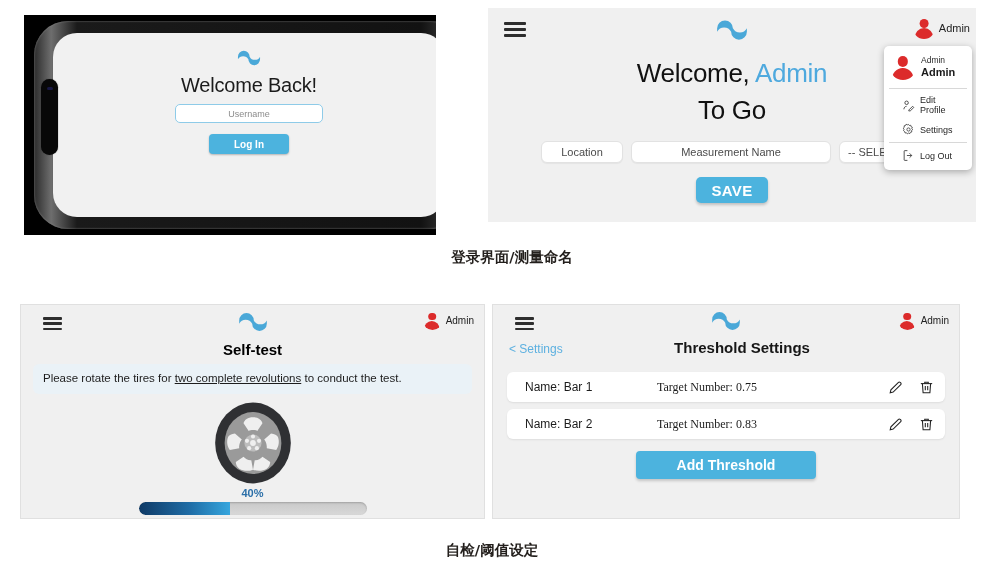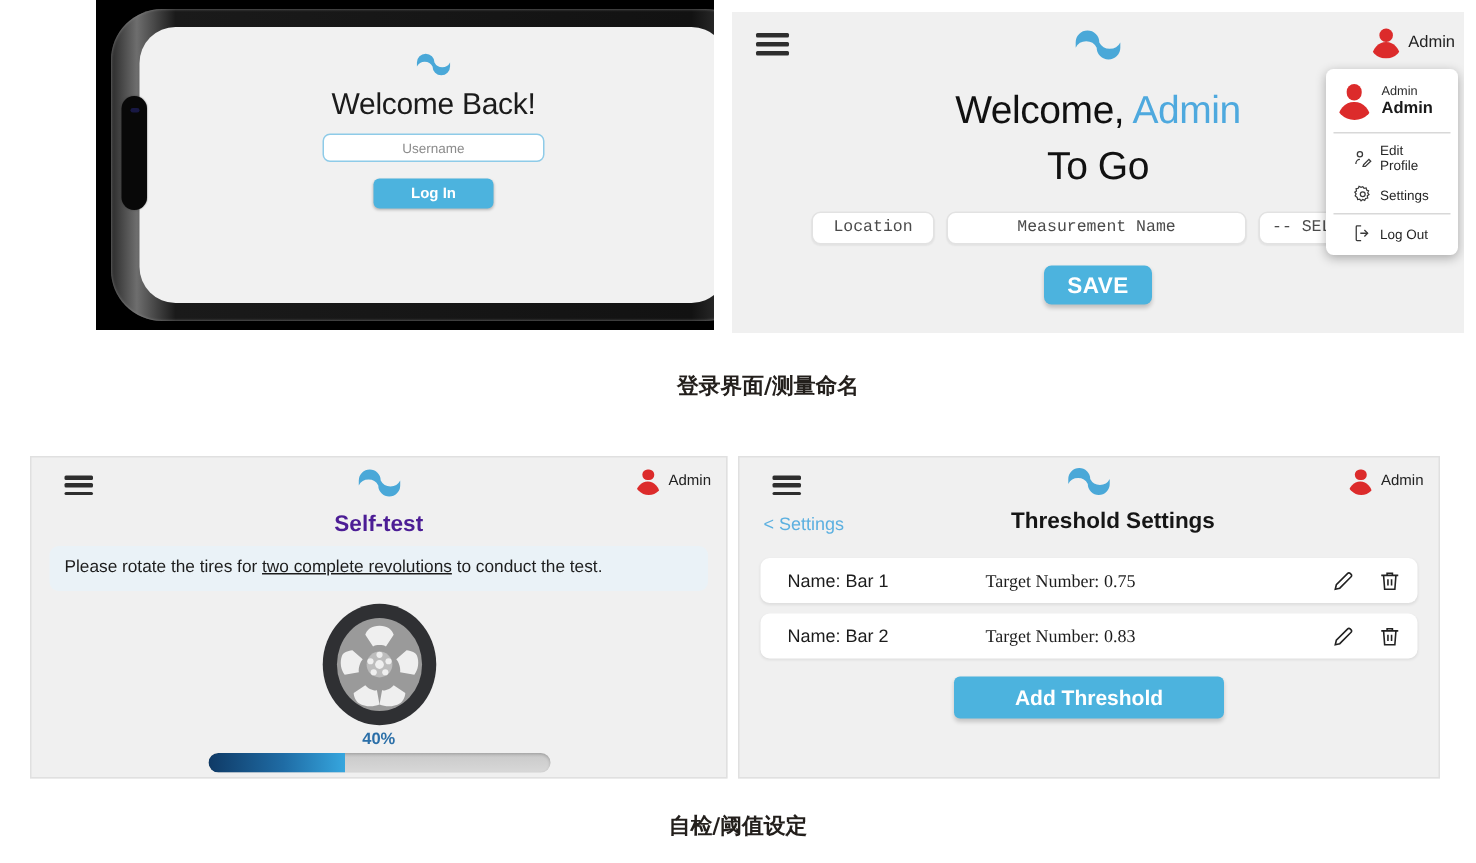--- a/index.html
+++ b/index.html
@@ -9,22 +9,22 @@
     font-family: "Liberation Sans", "DejaVu Sans", sans-serif;
     overflow: hidden;
   }
   .page { position: relative; width: 984px; height: 575px; }
 
   
   .panel { position: absolute; background: #f0f0f0; overflow: hidden; }
 
   
   #phone-mock {
-    position: absolute; left: 24px; top: 0; width: 412px; height: 220px;
-    background: #000; overflow: hidden; margin-left: 40px;
+    position: absolute; left: 24px; top: 15px; width: 412px; height: 220px;
+    background: #000; overflow: hidden;
   }
   .phone-body {
     position: absolute; left: 10px; top: 6px; width: 430px; height: 208px;
     border-radius: 34px;
     background: linear-gradient(90deg,#2b2b2b 0%,#6e6e6e 4%,#1a1a1a 10%,#121212 90%,#3a3a3a 97%,#101010 100%);
     box-shadow: inset 0 0 2px #888;
   }
   .phone-screen {
     position: absolute; left: 19px; top: 12px; right: 19px; bottom: 12px;
     background: #f1f1f1; border-radius: 24px; overflow: hidden;
@@ -98,21 +98,20 @@
   #panel-measure { left: 488px; top: 8px; width: 488px; height: 214px; }
   .welcome-line {
     text-align: center; font-size: 26px; color: #111; line-height: 1.18;
     margin-top: 6px; letter-spacing: -0.3px;
   }
   .welcome-line .accent { color: #4ea9de; }
   .welcome-line.second { font-size: 26px; }
   .field-row {
     display: flex; justify-content: center; align-items: center; gap: 8px;
     margin-top: 16px;
-    font-family: Liberation Mono, monospace;
   }
   .wfield {
     background: #fff; border: 1px solid #e2e2e2; border-radius: 6px;
     height: 22px; line-height: 20px; text-align: center;
     font-size: 11px; color: #4b4b4b; box-shadow: 0 1px 1px rgba(0,0,0,.05);
   }
   .wfield.loc { width: 82px; }
   .wfield.mname { width: 200px; }
   .wfield.sel { width: 84px; text-align: left; padding-left: 8px; }
   .save-btn {
@@ -137,21 +136,21 @@
   .um-sep { height: 1px; background: #d8d8d8; margin: 2px 5px; }
   .um-item {
     display: flex; align-items: center; gap: 5px; padding: 4px 18px;
     font-size: 9px; color: #262626; cursor: pointer;
   }
   .um-item svg { flex: 0 0 auto; }
 
   
   #panel-selftest { left: 20px; top: 304px; width: 465px; height: 215px; border:1px solid #e0e0e0;}
   .st-title {
-    text-align: center; font-size: 15px; font-weight: 700; color: #4c1d95;
+    text-align: center; font-size: 15px; font-weight: 700; color: #000000;
     margin-top: -2px;
   }
   .st-note {
     margin: 6px 12px 0; background: #eaf2f7; border-radius: 6px;
     padding: 7px 10px; font-size: 11.5px; color: #1d1d1d; line-height: 1.35;
   }
   .st-note u { text-decoration: underline; }
   .tire-wrap { display: flex; justify-content: center; margin-top: 6px; }
   .pct {
     text-align: center; font-size: 11px; font-weight: 700; color: #2b6fa8;

